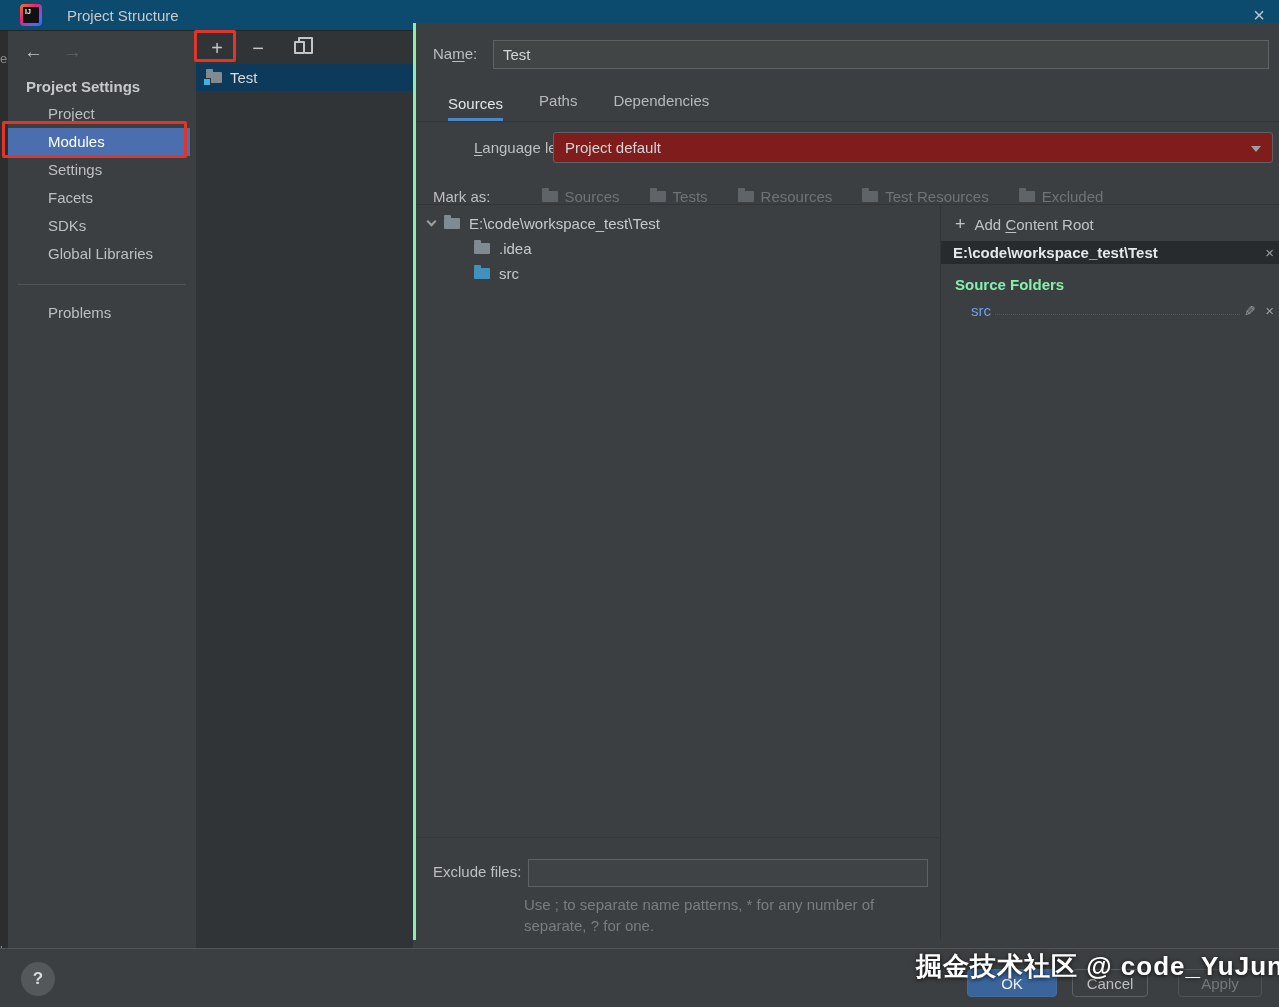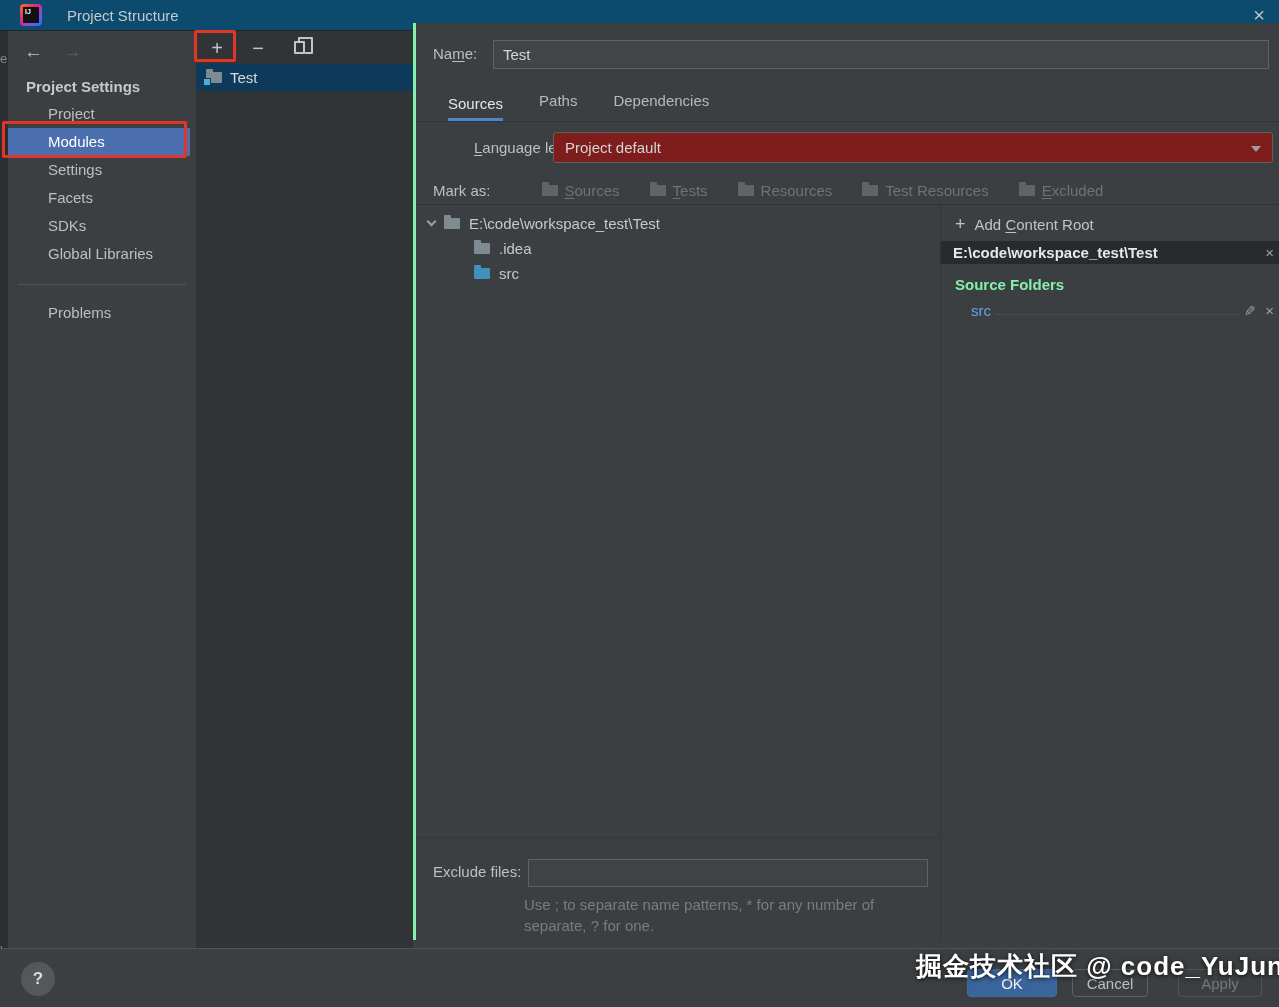--- a/index.html
+++ b/index.html
@@ -74,21 +74,21 @@
   .tab.active { color:#e2e4e6; border-bottom:3px solid #4a88c7; padding-bottom:6px; }
 
   .lang-row { position:absolute; left:0; top:109px; width:100%; }
   .lang-label { position:absolute; left:17px; top:7px;margin-left:41px; }
   .lang-select { position:absolute; left:137px; top:0; width:720px; height:31px; border:1px solid #5e6264;
                  border-radius:3px; background:#7f1d1d; display:flex; align-items:center; padding-left:11px;
                  color:#d3d5d7; cursor:pointer; }
   .dd-arrow { position:absolute; right:11px; top:13px; width:0; height:0;
               border-left:5px solid transparent; border-right:5px solid transparent; border-top:6px solid #9da0a2; }
 
-  .mark-row { position:absolute; left:0; top:152px; width:100%; height:30px; display:flex; align-items:center; }
+  .mark-row { position:absolute; left:0; top:152px; width:100%; height:30px; display:flex; align-items:flex-end; }
   .mark-label { margin-left:17px; color:#bdbfc1; }
   .mark-btns { display:flex; gap:30px; margin-left:51px; }
   .mark-btn { display:flex; align-items:center; gap:7px; color:#6f7376; cursor:default; }
 
   .content-sep { position:absolute; left:0; top:181px; width:100%; height:1px; background:#323537; }
 
   .tree-pane { position:absolute; left:0; top:182px; width:524px; bottom:0; }
   .tree-row { display:flex; align-items:center; gap:9px; height:25px; color:#c6c8ca; cursor:pointer; }
   .tree-row.root { padding-left:12px; margin-top:6px; }
   .tree-row.child { padding-left:58px; }

